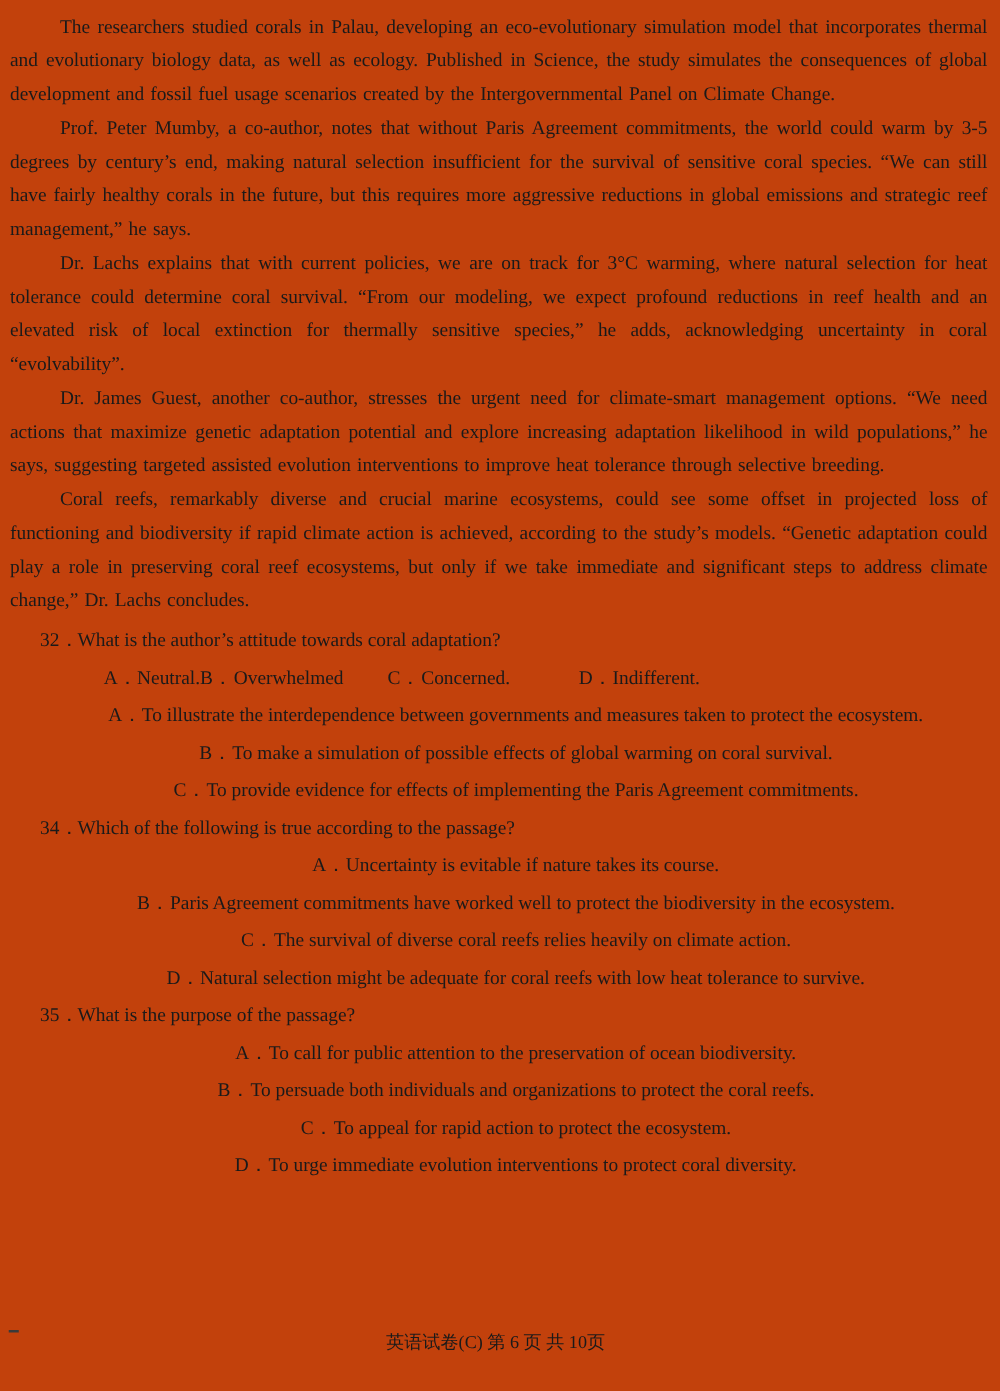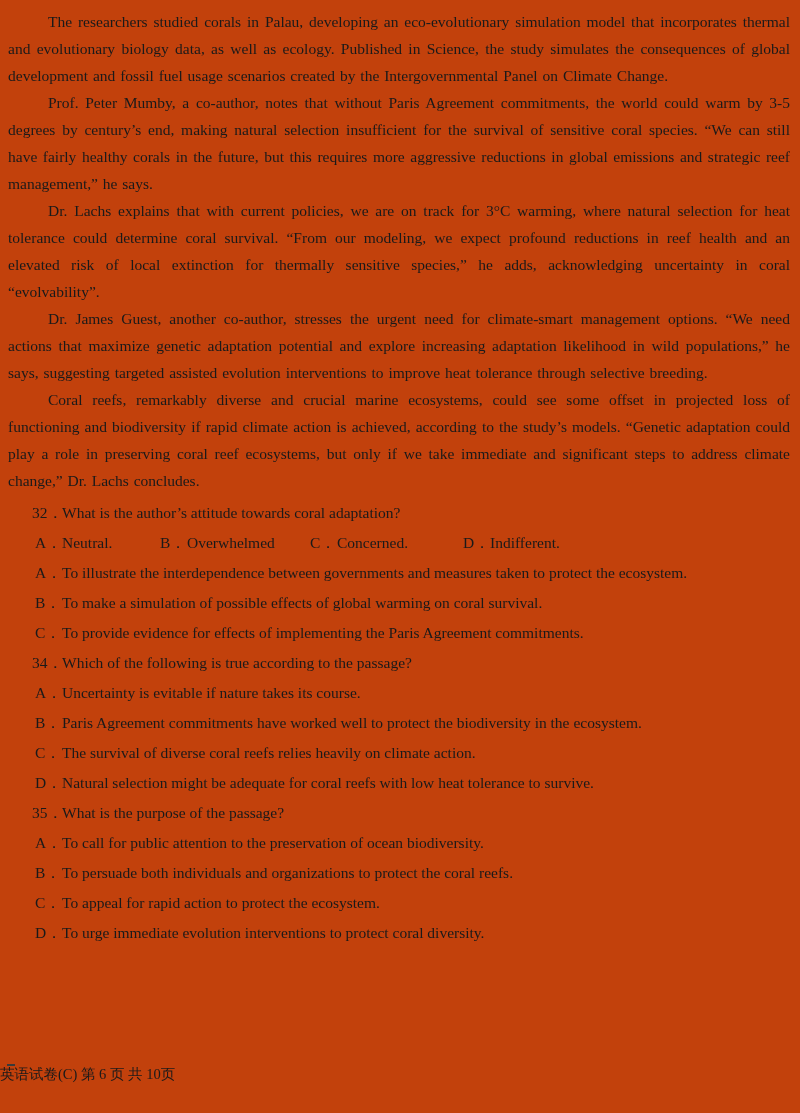--- a/index.html
+++ b/index.html
@@ -43,42 +43,44 @@
   .q-num {
     flex: 0 0 30px;
     width: 30px;
   }
   .q-text {
     flex: 1;
   }
   .options-stacked .opt-line {
     line-height: 30px;
     margin-left: 27px;
+    text-align: center;
   }
   .opt-label {
     display: inline-block;
     width: 27px;
   }
   .options-inline {
     line-height: 30px;
     margin-left: 27px;
     white-space: nowrap;
   }
   .options-inline .opt {
     display: inline-block;
   }
-  .options-inline .opt-a { width: 125px; }
+  .options-inline .opt-a { width: 125px; text-align: right; }
   .options-inline .opt-b { width: 150px; }
   .options-inline .opt-c { width: 153px; }
   
   .footer {
     position: absolute;
     left: 0;
     bottom: 30px;
     width: 793px;
+    text-align: center;
     font-size: 14.5px;
     line-height: 18px;
     margin-top: 20px;
   }
   .margin-mark {
     position: absolute;
     left: 7px;
     bottom: 47px;
     width: 8px;
     height: 2px;

